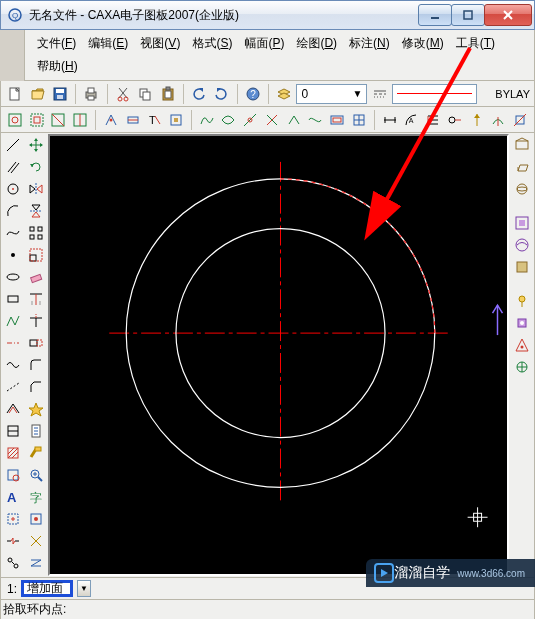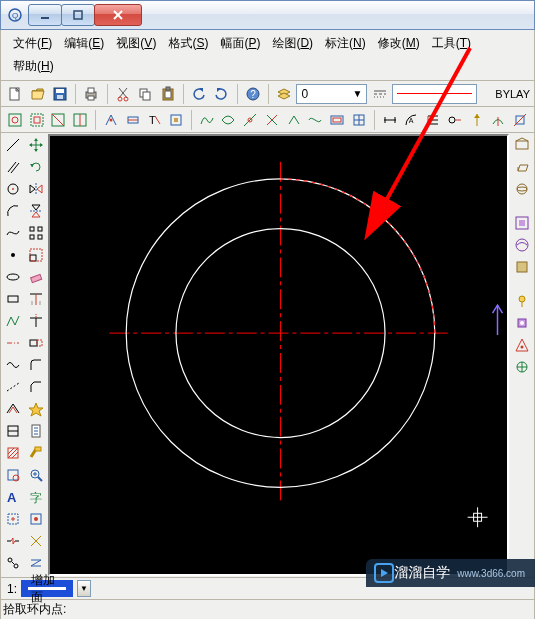--- a/index.html
+++ b/index.html
@@ -41,20 +41,21 @@
   }
   .win-btn svg { display: block; }
 
   
   .menubar {
     display: flex; flex-wrap: wrap;
     padding: 2px 6px;
     background: #f0f0ee;
     border: 1px solid #b9b6a9;
     border-top: none;
+    margin-left: 24px;
   }
   .menu-item {
     padding: 3px 6px;
     cursor: default;
   }
   .menu-item u { text-decoration: underline; }
 
   
   .toolbar-row {
     display: flex; align-items: center;
@@ -127,21 +128,21 @@
 
   
   .prompt-row {
     display:flex; align-items:center; gap:4px;
     padding:2px 6px;
     border:1px solid #b9b6a9; border-top:none;
     height:22px;
     background:#f0f0ee;
   }
   .prompt-row .field {
-    border:7px solid #1d4ed8; background:#fff; height:17px;
+    border:3px solid #1d4ed8; background:#fff; height:17px;
     padding:0 3px; display:flex; align-items:center;
   }
   .prompt-row .dropbtn {
     width:14px; height:17px; border:1px solid #7f9db9;
     background:linear-gradient(#fefefe,#d7d4c9);
     display:flex; align-items:center; justify-content:center;
   }
   .statusbar {
     display:flex; align-items:center;
     padding:2px 2px;
@@ -179,20 +180,21 @@
 </head>
 <body>
 
 <div class="titlebar">
   <span class="app-icon">
     <svg width="16" height="16">
         <circle cx="8" cy="8" r="6" fill="none" stroke="#2a5ca8" stroke-width="1.5"></circle>
         <text x="8" y="11" font-size="8" text-anchor="middle" fill="#2a5ca8">Q</text>
       </svg>
   </span>
+  <span class="title-text">无名文件 - CAXA电子图板2007(企业版)</span>
   <div class="win-controls">
     <div class="win-btn">
       <svg width="12" height="12">
           <line x1="2" y1="9" x2="10" y2="9" stroke="#2b4c72" stroke-width="2"></line>
         </svg>
     </div>
     <div class="win-btn">
       <svg width="12" height="12">
           <rect x="2" y="2" width="8" height="8" fill="none" stroke="#2b4c72" stroke-width="1.5"></rect>
         </svg>

